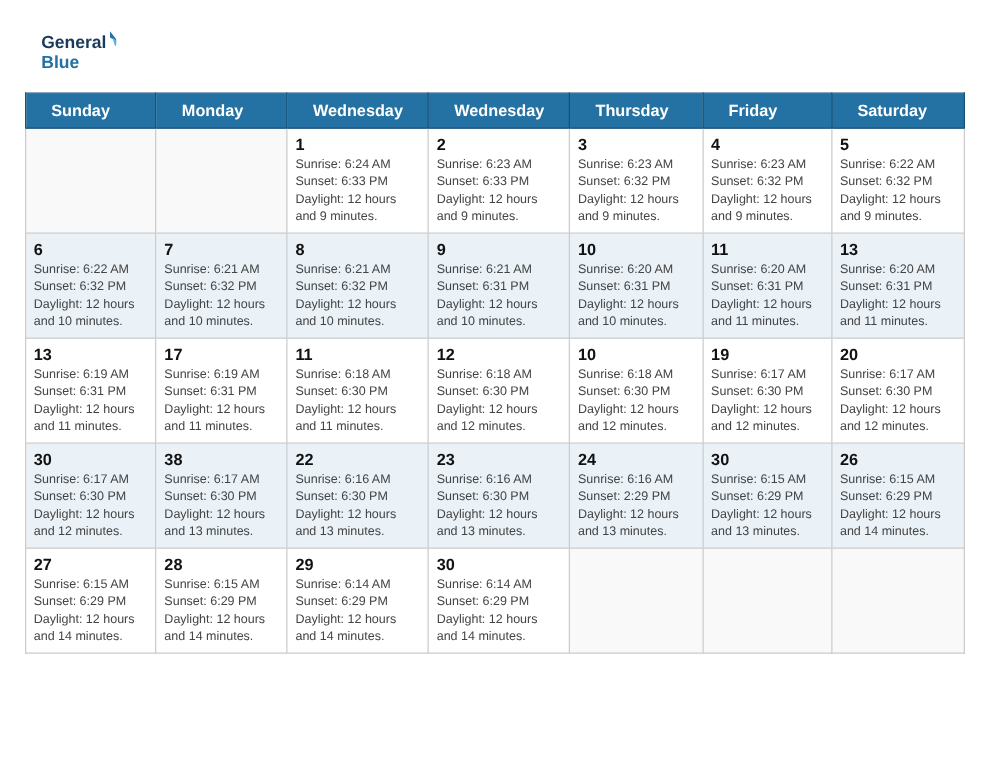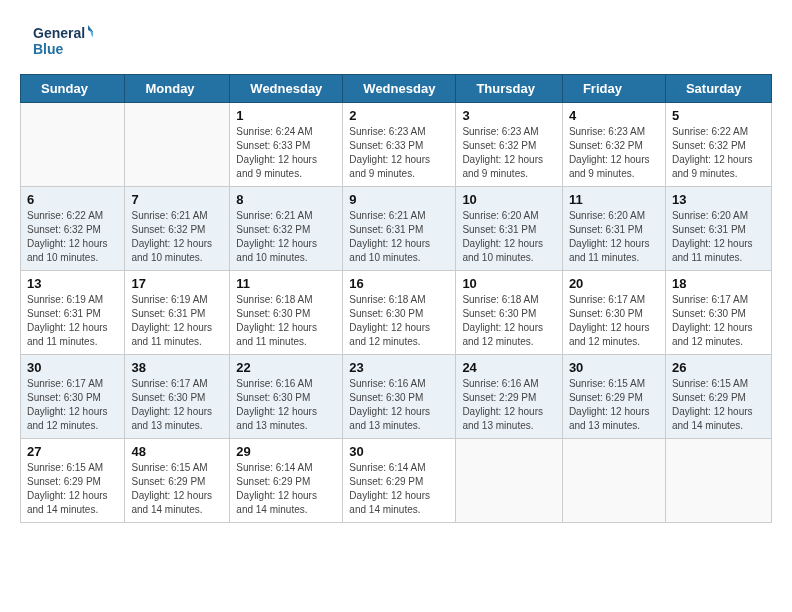--- a/index.html
+++ b/index.html
@@ -206,39 +206,39 @@
 Sunset: 6:31 PM
 Daylight: 12 hours and 11 minutes.</div>
         </td>
         <td>
           <span class="day-number">11</span>
           <div class="day-info">Sunrise: 6:18 AM
 Sunset: 6:30 PM
 Daylight: 12 hours and 11 minutes.</div>
         </td>
         <td>
-          <span class="day-number">16</span>
+          <span class="day-number">12</span>
           <div class="day-info">Sunrise: 6:18 AM
 Sunset: 6:30 PM
 Daylight: 12 hours and 12 minutes.</div>
         </td>
         <td>
           <span class="day-number">10</span>
           <div class="day-info">Sunrise: 6:18 AM
 Sunset: 6:30 PM
 Daylight: 12 hours and 12 minutes.</div>
         </td>
         <td>
+          <span class="day-number">19</span>
+          <div class="day-info">Sunrise: 6:17 AM
+Sunset: 6:30 PM
+Daylight: 12 hours and 12 minutes.</div>
+        </td>
+        <td>
           <span class="day-number">20</span>
-          <div class="day-info">Sunrise: 6:17 AM
-Sunset: 6:30 PM
-Daylight: 12 hours and 12 minutes.</div>
-        </td>
-        <td>
-          <span class="day-number">18</span>
           <div class="day-info">Sunrise: 6:17 AM
 Sunset: 6:30 PM
 Daylight: 12 hours and 12 minutes.</div>
         </td>
       </tr>
       <tr>
         <td>
           <span class="day-number">30</span>
           <div class="day-info">Sunrise: 6:17 AM
 Sunset: 6:30 PM
@@ -282,21 +282,21 @@
         </td>
       </tr>
       <tr>
         <td>
           <span class="day-number">27</span>
           <div class="day-info">Sunrise: 6:15 AM
 Sunset: 6:29 PM
 Daylight: 12 hours and 14 minutes.</div>
         </td>
         <td>
-          <span class="day-number">48</span>
+          <span class="day-number">28</span>
           <div class="day-info">Sunrise: 6:15 AM
 Sunset: 6:29 PM
 Daylight: 12 hours and 14 minutes.</div>
         </td>
         <td>
           <span class="day-number">29</span>
           <div class="day-info">Sunrise: 6:14 AM
 Sunset: 6:29 PM
 Daylight: 12 hours and 14 minutes.</div>
         </td>

